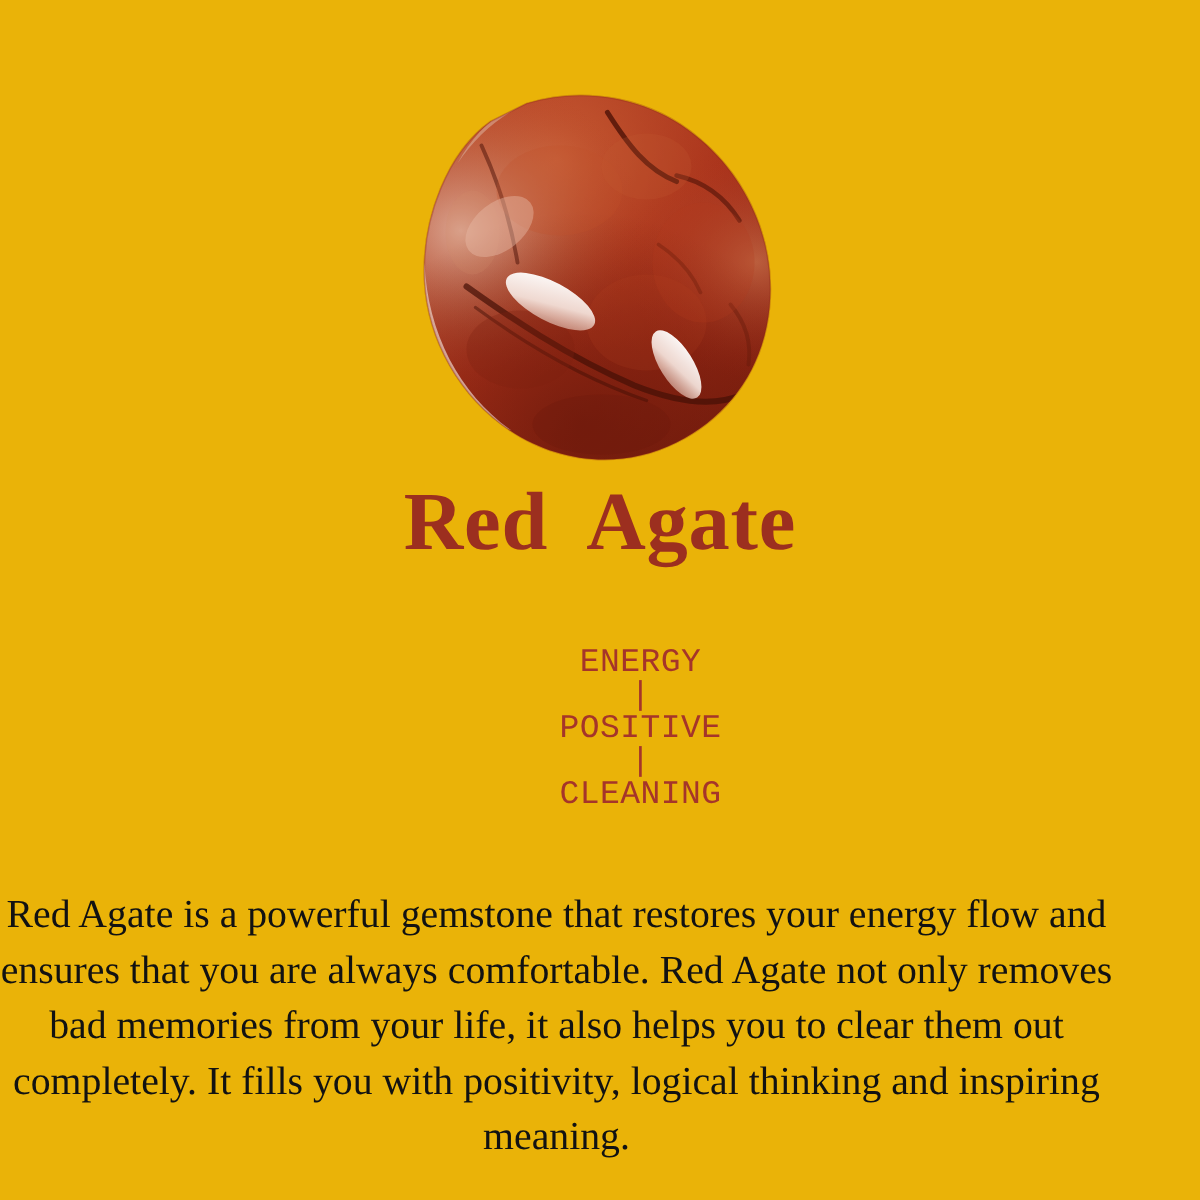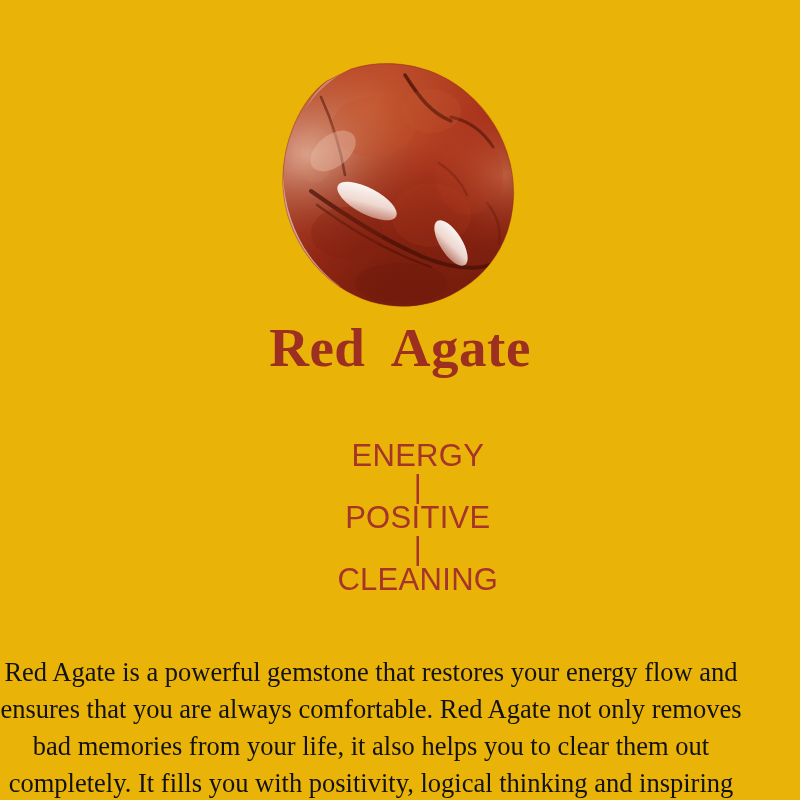--- a/index.html
+++ b/index.html
@@ -47,22 +47,22 @@
     line-height: 1;
     color: #9c2f1f;
     letter-spacing: 0.5px;
     margin: 0;
     text-align: center;
     white-space: pre;
   }
 
   
   .subtitle {
-    font-family: Liberation Sans, sans-serif;
-    font-size: 31px;
+    font-family: Liberation Mono, monospace;
+    font-size: 22px;
     line-height: 1;
     color: #a5352a;
     margin: 34px 0 0 0;
     text-align: center;
     letter-spacing: 0.3px;
     white-space: pre;
   }
   .sub-sep {
     padding: 0 9px;
     font-weight: 300;

